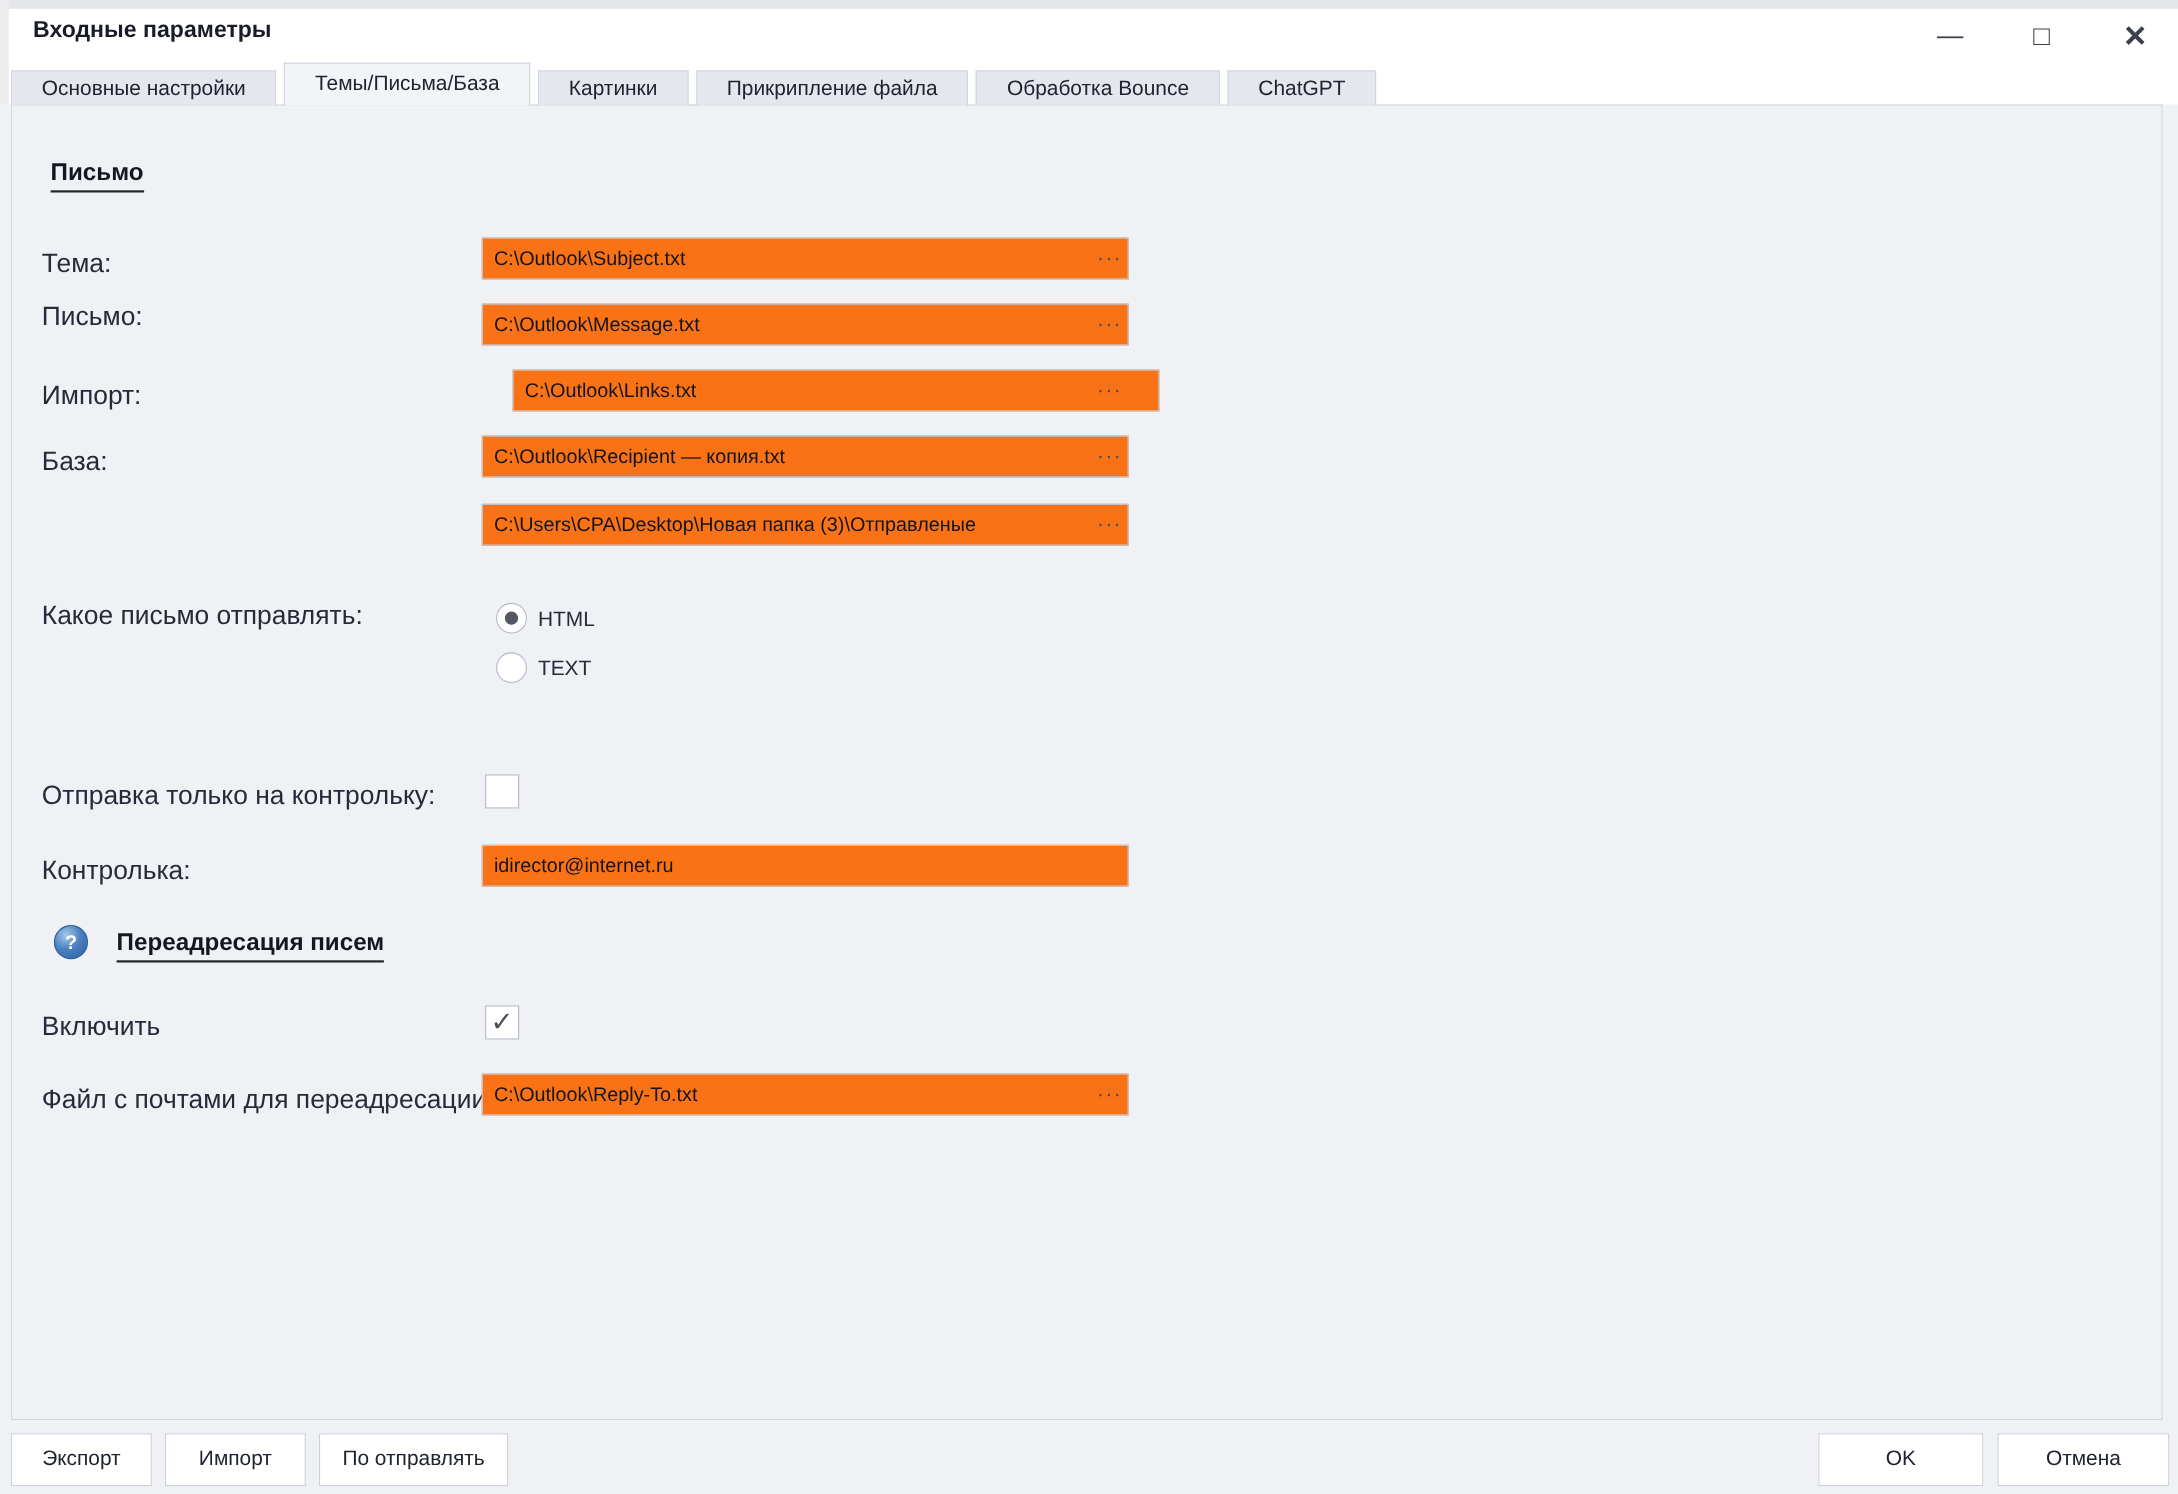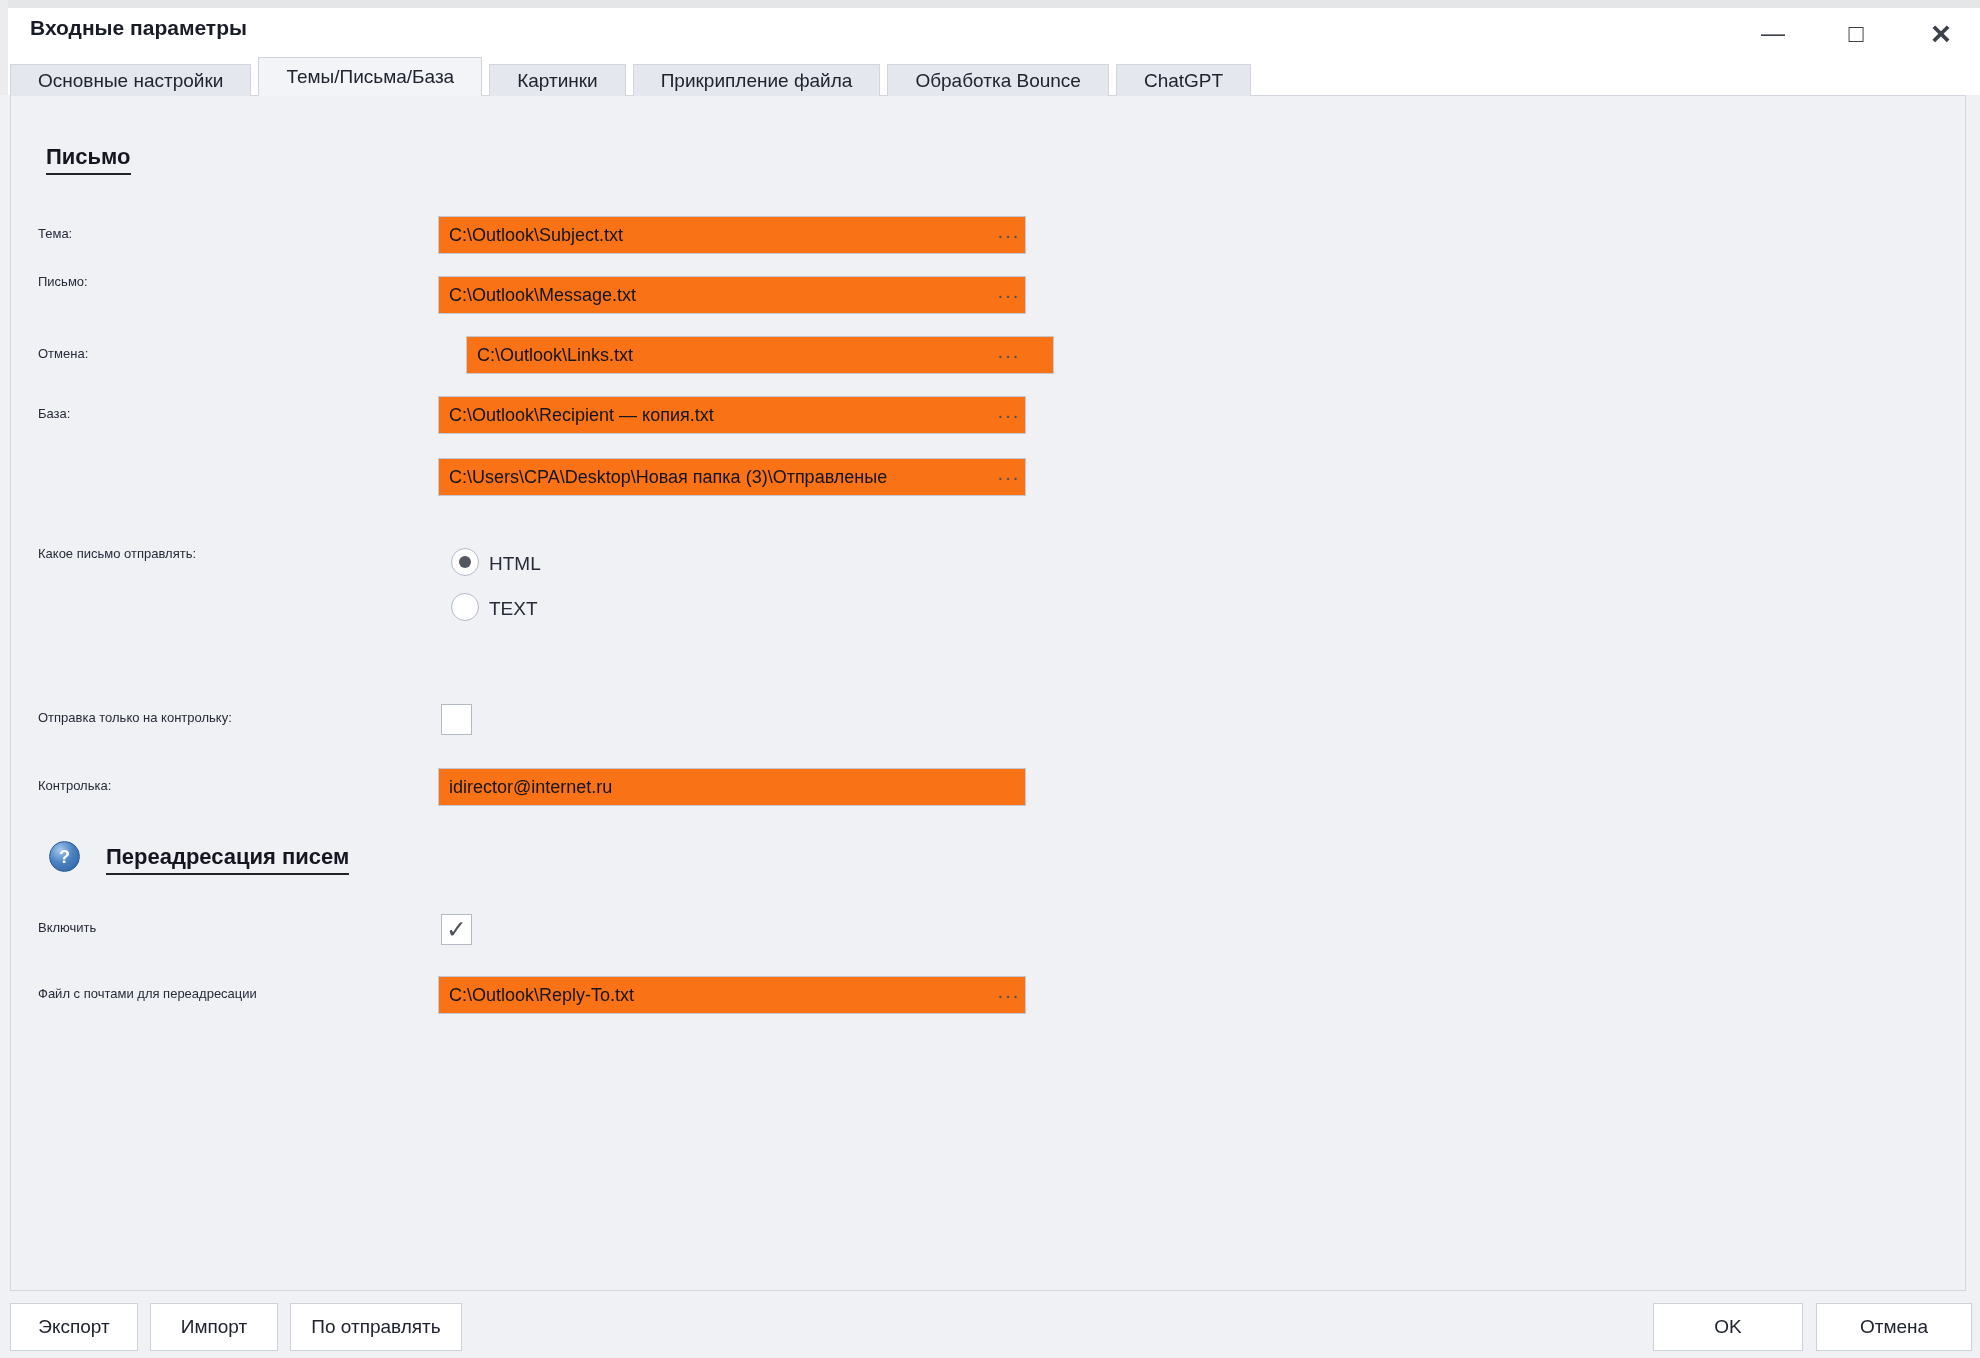--- a/index.html
+++ b/index.html
@@ -30,21 +30,21 @@
   }
 
   .panel{
     position:absolute;left:10px;top:95px;width:1956px;height:1196px;
     background:#eff1f5;border:1px solid #d3d6de;box-sizing:border-box;z-index:1;
   }
   .section-heading{
     position:absolute;font-size:22px;font-weight:bold;color:#15161f;
     border-bottom:2px solid #23232a;padding-bottom:3px;
   }
-  .lbl{position:absolute;font-size:13px;color:#262b38;}
+  .lbl{position:absolute;font-size:24px;color:#262b38;}
   .field{
     position:absolute;width:588px;height:38px;box-sizing:border-box;
     background:#f97316;border:1px solid #c3c8d3;
     font-size:18px;color:#14151d;padding:0 40px 0 10px;
     font-family:"Liberation Sans","DejaVu Sans",sans-serif;
   }
   .field.nobrowse{padding-right:10px;}
   .browse{
     position:absolute;width:34px;height:36px;line-height:32px;text-align:center;
     font-size:20px;letter-spacing:1px;color:#4a4e57;cursor:default;background:transparent;border:0;
@@ -106,21 +106,21 @@
   <div class="section-heading" style="left:35px;top:48px;">Письмо</div>
 
   <div class="lbl" style="left:27px;top:130px;">Тема:</div>
   <input class="field" style="left: 427px; top: 120px;" type="text" value="C:\Outlook\Subject.txt">
   <button class="browse" style="left:980px;top:121px;">···</button>
 
   <div class="lbl" style="left:27px;top:178px;">Письмо:</div>
   <input class="field" style="left: 427px; top: 180px;" type="text" value="C:\Outlook\Message.txt">
   <button class="browse" style="left:980px;top:181px;">···</button>
 
-  <div class="lbl" style="left:27px;top:250px;">Отмена:</div>
+  <div class="lbl" style="left:27px;top:250px;">Импорт:</div>
   <input class="field" style="left: 427px; top: 240px; margin-left: 28px;" type="text" value="C:\Outlook\Links.txt">
   <button class="browse" style="left:980px;top:241px;">···</button>
 
   <div class="lbl" style="left:27px;top:310px;">База:</div>
   <input class="field" style="left: 427px; top: 300px;" type="text" value="C:\Outlook\Recipient — копия.txt">
   <button class="browse" style="left:980px;top:301px;">···</button>
 
   <input class="field" style="left: 427px; top: 362px;" type="text" value="C:\Users\CPA\Desktop\Новая папка (3)\Отправленые">
   <button class="browse" style="left:980px;top:363px;">···</button>
 

